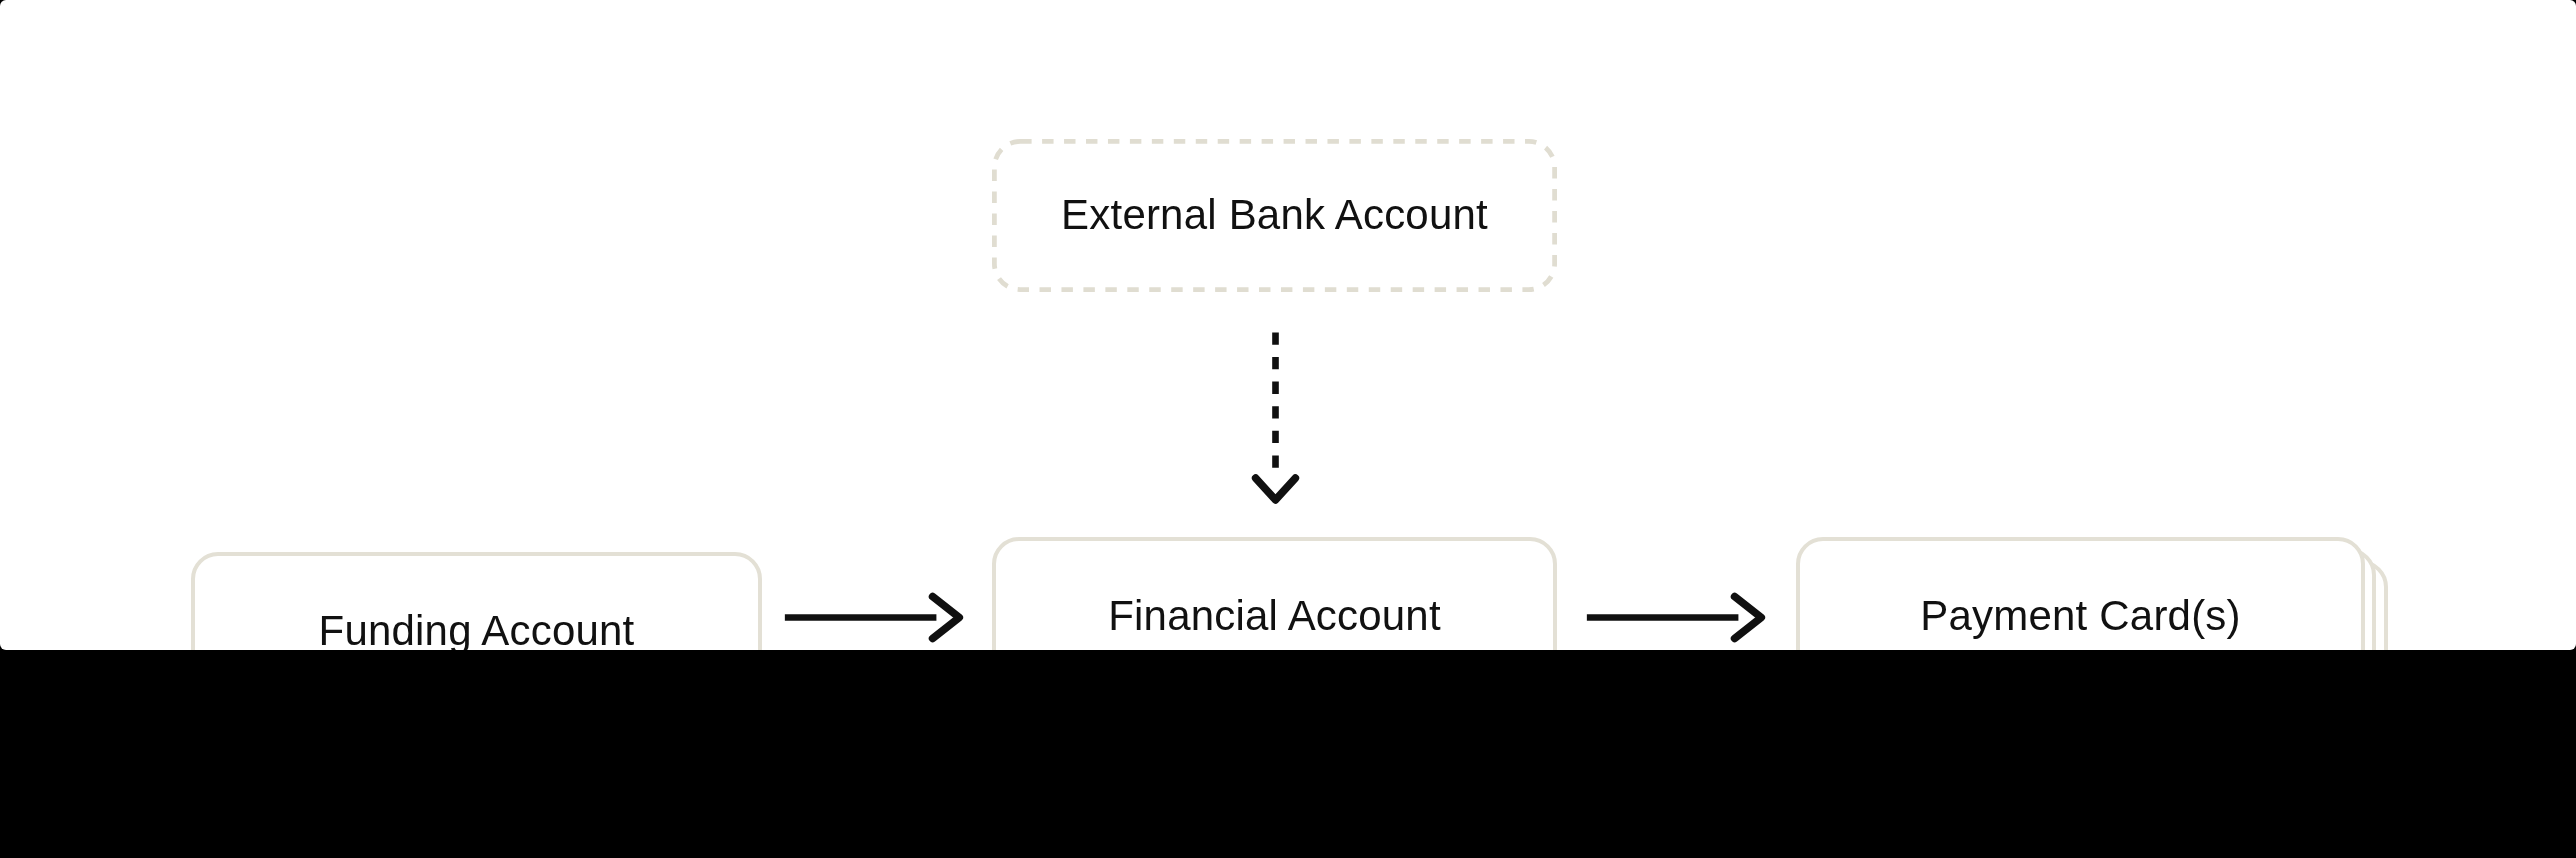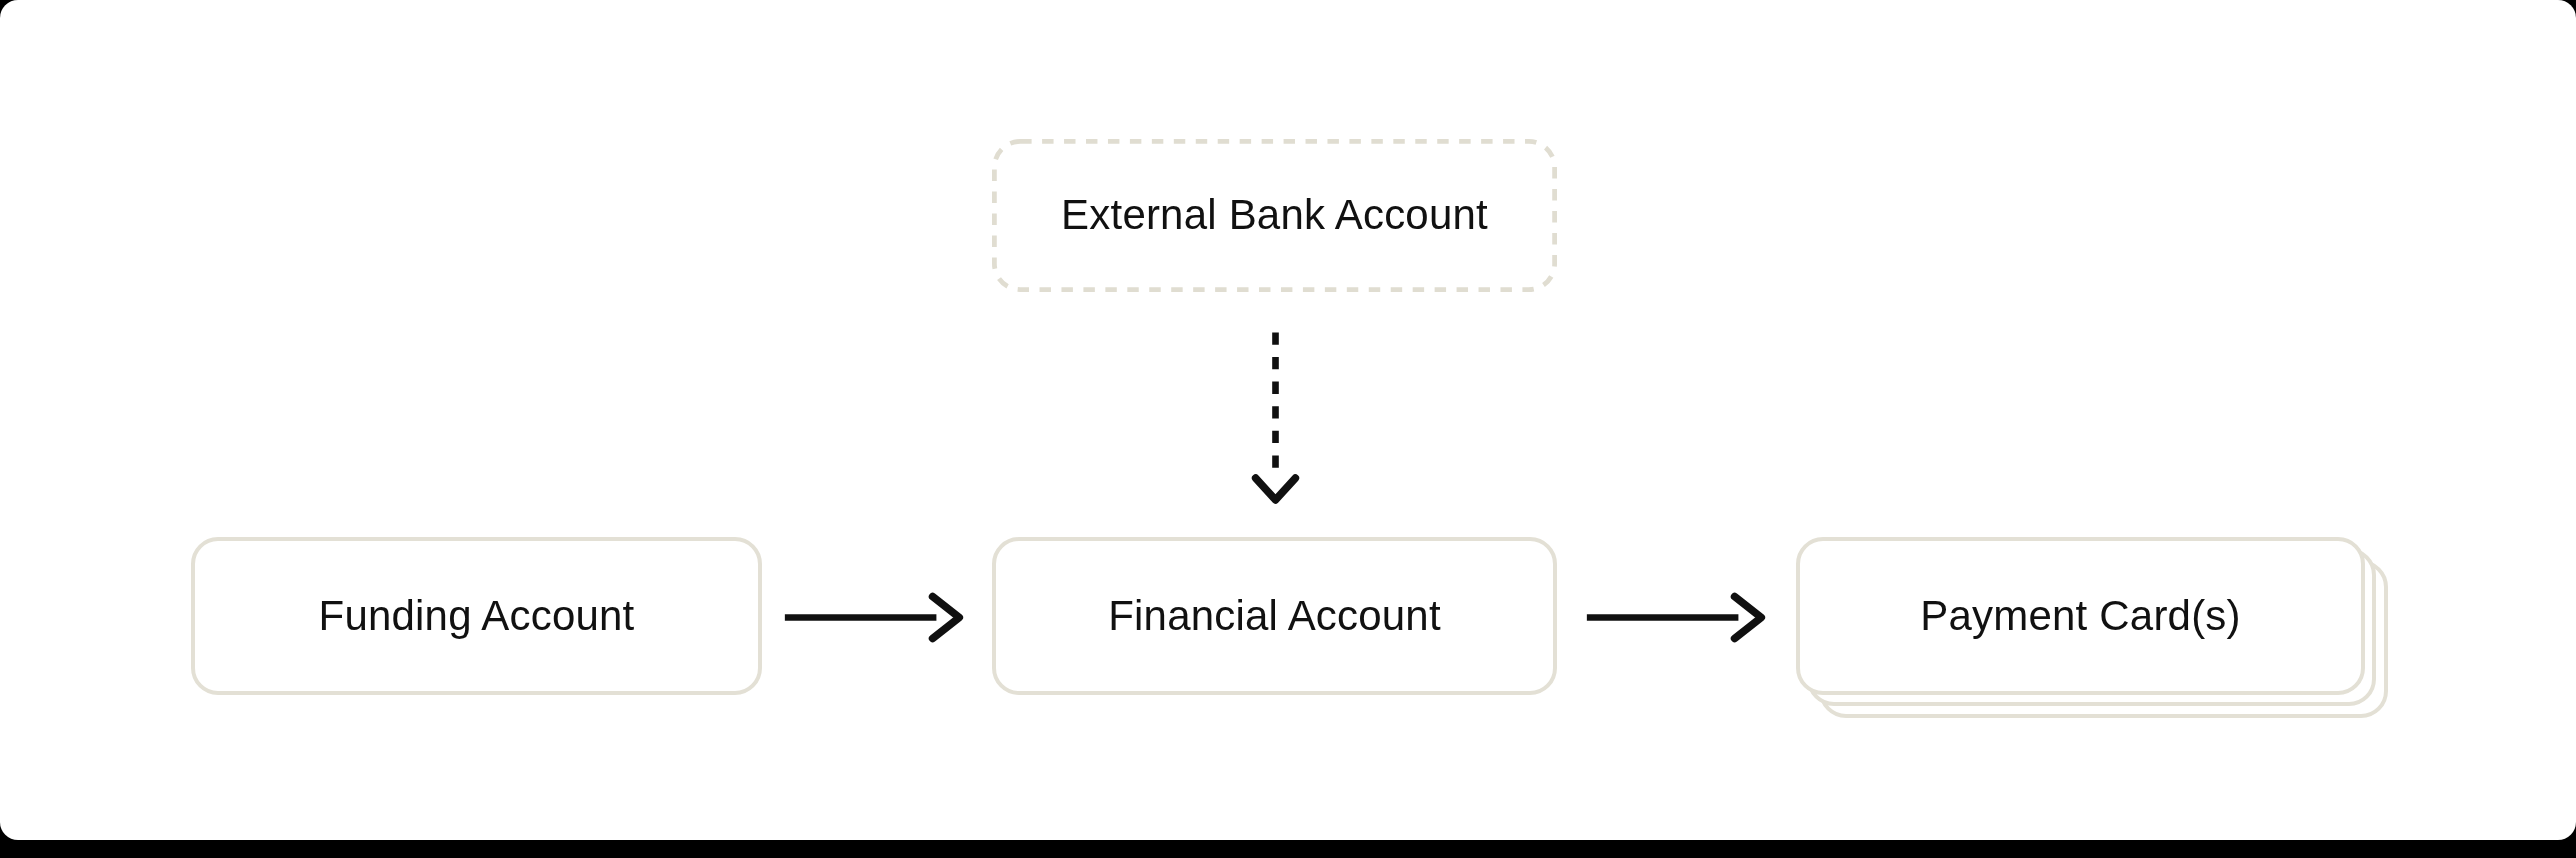--- a/index.html
+++ b/index.html
@@ -8,34 +8,34 @@
     --node-border:#e3e0d5;
     --dashed-node-border:#e0ddd1;
     --arrow:#101010;
     --text:#111111;
   }
   *{box-sizing:border-box;margin:0;padding:0;}
   html,body{background:var(--page-background);}
   body{font-family:"Liberation Sans","DejaVu Sans",sans-serif;}
   .stage{position:relative;width:2576px;height:859px;background:var(--page-background);}
   .card{
-    position:absolute;left:0;top:0;width:2576px;height:840px;
-    background:var(--card-background);border-radius:18px;overflow:hidden;
+    position:absolute;left:0;top:0;width:2576px;height:650px;
+    background:var(--card-background);border-radius:6px;overflow:hidden;
   }
   .node{
     position:absolute;display:flex;align-items:center;justify-content:center;
     background:var(--card-background);border-radius:27px;
     color:var(--text);font-size:42px;line-height:1.2;letter-spacing:0.2px;
   }
   .node.solid{border:4.8px solid var(--node-border);}
   .node.dashed-outline-host{border:none;}
   .dashed-outline{position:absolute;left:0;top:0;width:100%;height:100%;}
   .node .label{position:relative;z-index:2;white-space:nowrap;}
   #node-external{left:992px;top:139px;width:565px;height:153px;}
-  #node-funding{left:191px;top:537px;width:571px;height:158px;}
+  #node-funding{left:191px;top:552px;width:571px;height:158px;}
   #node-financial{left:992px;top:537px;width:565px;height:158px;align-items:center;}
   .stack{position:absolute;left:1796px;top:537px;width:569px;height:158px;}
   .stack .layer{
     position:absolute;width:569px;height:158px;background:var(--card-background);
     border:4.8px solid var(--node-border);border-radius:27px;
   }
   .stack .layer-back{left:23px;top:23px;}
   .stack .layer-mid{left:11.4px;top:11.4px;}
   .stack .node-front{left:0;top:0;width:569px;height:158px;}
   .edge{position:absolute;overflow:visible;}

